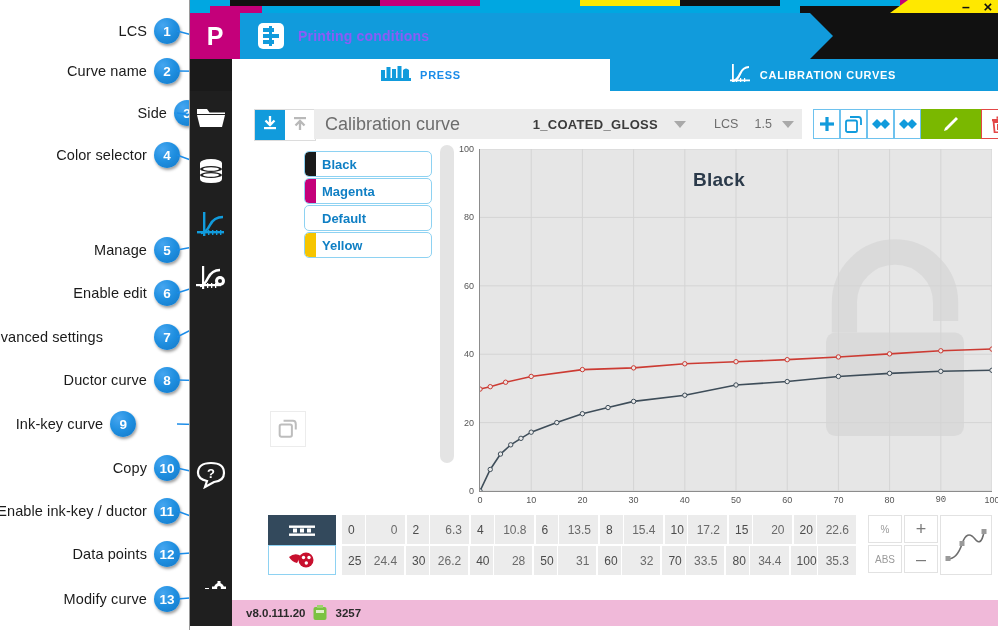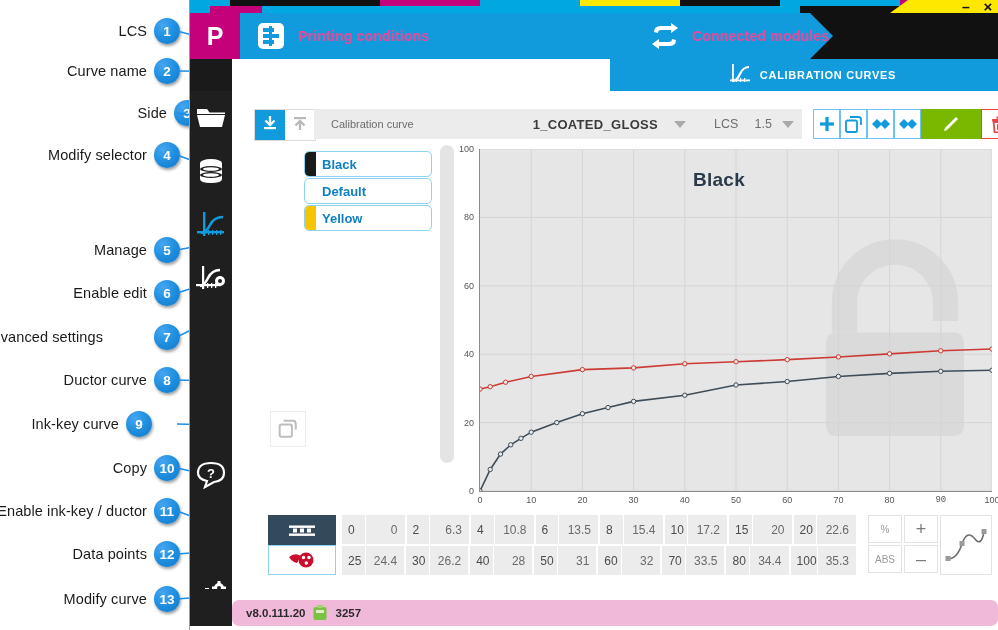--- a/index.html
+++ b/index.html
@@ -32,21 +32,21 @@
   #cmyk .s2{top:6px;height:7px;}
 
   
   #hdr{position:absolute;left:0;top:13px;width:808px;height:46px;background:#111;}
   #logo{position:absolute;left:0;top:0;width:50px;height:46px;background:#c4007a;
         color:#fff;font-size:25px;font-weight:700;display:flex;align-items:center;justify-content:center;}
   #navblue{position:absolute;left:50px;top:0;width:570px;height:46px;background:#119bdc;}
   #navblue::after{content:"";position:absolute;right:-23px;top:0;width:0;height:0;
         border-top:23px solid transparent;border-bottom:23px solid transparent;border-left:23px solid #119bdc;}
   .hitem{position:absolute;top:0;height:46px;display:flex;align-items:center;gap:12px;}
-  .hlabel{color:#ec4899;font-size:14px;font-weight:700;letter-spacing:.2px;}
+  .hlabel{color:#8b5cf6;font-size:14px;font-weight:700;letter-spacing:.2px;}
   .hicon{width:30px;height:30px;display:flex;align-items:center;justify-content:center;}
 
   
   #tabs{position:absolute;left:0;top:59px;width:808px;height:32px;background:#fff;border-bottom:1px solid #c9e7f8;}
   #tabLeftEdge{position:absolute;left:0;top:0;width:42px;height:32px;background:#1a1a1a;}
   .tab{position:absolute;top:0;height:32px;display:flex;align-items:center;justify-content:center;gap:9px;}
   .tab .tl{font-size:11px;font-weight:700;letter-spacing:.7px;}
   #tabPress{left:42px;width:378px;background:#fff;color:#1b8ce8;}
   #tabCal{left:420px;width:405px;background:#119bdc;color:#fff;}
 
@@ -56,21 +56,21 @@
 
   
   #content{position:absolute;left:42px;top:91px;width:766px;height:498px;background:#fff;}
 
   
   #toolrow{position:absolute;left:0;top:18px;width:766px;height:30px;}
   #sideToggle{position:absolute;left:22px;top:0;width:60px;height:30px;border:1px solid #dcdcdc;background:#fff;display:flex;}
   .sideHalf{width:30px;height:30px;display:flex;align-items:center;justify-content:center;}
   .sideHalf.on{background:#119bdc;}
   #curveField{position:absolute;left:82px;top:0;width:390px;height:30px;background:#ececec;display:flex;align-items:center;}
-  #curveLbl{font-size:11px;color:#6d6d6d;padding-left:17px;}
+  #curveLbl{font-size:18px;color:#6d6d6d;padding-left:11px;}
   #curveVal{position:absolute;right:46px;font-size:13px;font-weight:700;color:#3b3b3b;letter-spacing:.3px;}
   #lcsField{position:absolute;left:472px;top:0;width:98px;height:30px;background:#ececec;display:flex;align-items:center;}
   #lcsLbl{font-size:12.5px;color:#6d6d6d;padding-left:10px;}
   #lcsVal{position:absolute;right:30px;font-size:12.5px;color:#707070;}
   .caret{width:0;height:0;border-left:6px solid transparent;border-right:6px solid transparent;border-top:7px solid #a9a9a9;position:absolute;}
   .tbtn{position:absolute;top:0;width:27px;height:30px;border:1px solid #6ec2ee;background:#fff;
         display:flex;align-items:center;justify-content:center;box-sizing:border-box;}
   #btnEdit{width:60px;background:#7ab800;border-color:#7ab800;}
   #btnDel{width:35px;border-color:#e34747;}
 
@@ -107,21 +107,21 @@
   .cellA{width:26px;justify-content:flex-start;padding-left:6px;margin-right:1px;}
   .cellB{width:45px;justify-content:flex-end;padding-right:7px;margin-right:2px;color:#6a6a6a;}
   #modpanel{position:absolute;left:636px;top:0;width:124px;height:60px;display:flex;}
   .mcol{display:flex;flex-direction:column;}
   .mcell{width:34px;height:29px;border:1px solid #e2e2e2;background:#fff;box-sizing:border-box;
          display:flex;align-items:center;justify-content:center;font-size:10px;color:#9a9a9a;margin-bottom:2px;}
   #curveIconCell{width:56px;height:60px;border:1px solid #e2e2e2;background:#fff;box-sizing:border-box;
          display:flex;align-items:center;justify-content:center;}
 
   
-  #status{position:absolute;left:42px;top:600px;width:766px;height:26px;background:#f0b9d9;display:flex;align-items:center;border-radius:7px;}
+  #status{position:absolute;left:42px;top:600px;width:766px;height:26px;background:#f0b9d9;display:flex;align-items:center;}
   #statusLeftPad{width:14px;}
   #ver{font-size:11.5px;font-weight:700;color:#2b2b2b;}
   #usb{margin:0 8px;display:flex;align-items:center;}
   #cnt{font-size:11.5px;font-weight:700;color:#2b2b2b;}
   #statRight{position:absolute;right:0;top:0;height:26px;display:flex;align-items:center;}
   #izlabel{font-size:11.5px;font-weight:700;color:#2b2b2b;padding:0 9px 0 5px;}
   #railBottom{position:absolute;left:0;top:589px;width:42px;height:41px;background:#1f1f1f;}
   #statusTail{position:absolute;left:0;top:626px;width:808px;height:4px;background:#fff;}
 </style>
 </head>
@@ -136,40 +136,40 @@
       </div>
       <div class="callout" style="top: 58px; left: 0px; width: 180px; justify-content: flex-end;">
         <span class="ctext">Curve name</span>
         <span class="badge">2</span>
       </div>
       <div class="callout" style="top: 100px; left: 0px; width: 180px; justify-content: flex-end; margin-left: 20px;">
         <span class="ctext">Side</span>
         <span class="badge">3</span>
       </div>
       <div class="callout" style="top: 142px; left: 0px; width: 180px; justify-content: flex-end;">
-        <span class="ctext">Modify selector</span>
+        <span class="ctext">Color selector</span>
         <span class="badge">4</span>
       </div>
       <div class="callout" style="top: 237px; left: 0px; width: 180px; justify-content: flex-end;">
         <span class="ctext">Manage</span>
         <span class="badge">5</span>
       </div>
       <div class="callout" style="top: 280px; left: 0px; width: 180px; justify-content: flex-end;">
         <span class="ctext">Enable edit</span>
         <span class="badge">6</span>
       </div>
       <div class="callout" style="top: 324px; left: 0px; width: 180px; justify-content: flex-end; gap: 44px;">
         <span class="ctext">Advanced settings</span>
         <span class="badge">7</span>
       </div>
       <div class="callout" style="top: 367px; left: 0px; width: 180px; justify-content: flex-end;">
         <span class="ctext">Ductor curve</span>
         <span class="badge">8</span>
       </div>
-      <div class="callout" style="top: 411px; left: 0px; width: 152px; justify-content: flex-end;">
+      <div class="callout" style="top: 411px; left: 0px; width: 152px; justify-content: center;">
         <span class="ctext">Ink-key curve</span>
         <span class="badge">9</span>
       </div>
       <div class="callout" style="top: 455px; left: 0px; width: 180px; justify-content: flex-end;">
         <span class="ctext">Copy</span>
         <span class="badge">10</span>
       </div>
       <div class="callout" style="top: 498px; left: 0px; width: 180px; justify-content: flex-end;">
         <span class="ctext">Enable ink-key / ductor</span>
         <span class="badge">11</span>
@@ -230,33 +230,37 @@
             <rect x="1" y="1" width="26" height="26" rx="5" fill="#fff"></rect>
             <rect x="6" y="6" width="11" height="4" fill="#119bdc"></rect>
             <rect x="6" y="12" width="16" height="4" fill="#119bdc"></rect>
             <rect x="6" y="18" width="11" height="4" fill="#119bdc"></rect>
             <rect x="12" y="4" width="3" height="20" fill="#119bdc"></rect>
           </svg>
         </span>
         <span class="hlabel">Printing conditions</span>
       </div>
 
-      <div class="hitem" style="left:460px;">
-        <span class="hicon">
-          <svg width="30" height="26" viewBox="0 0 30 26">
-            <path d="M4 9 Q4 3 11 3 L21 3 L21 0 L28 5 L21 10 L21 7 L11 7 Q8 7 8 10 Z" fill="#fff"></path>
-            <path d="M26 17 Q26 23 19 23 L9 23 L9 26 L2 21 L9 16 L9 19 L19 19 Q22 19 22 16 Z" fill="#fff"></path>
-          </svg>
-        </span>
-        <span class="hlabel">Connected modules</span>
-      </div>
     </div>
 
     <div id="tabs">
       <div id="tabLeftEdge"></div>
+      <div class="tab" id="tabPress">
+        <span>
+          <svg width="30" height="16" viewBox="0 0 30 16">
+            <rect x="0" y="5" width="4" height="11" fill="#119bdc"></rect>
+            <rect x="5.5" y="2" width="4" height="14" fill="#119bdc"></rect>
+            <rect x="11" y="4" width="4" height="12" fill="#119bdc"></rect>
+            <rect x="16.5" y="1" width="4" height="15" fill="#119bdc"></rect>
+            <path d="M22 16 L22 5 Q25 2 28 5 L28 16 Z" fill="#119bdc"></path>
+            <rect x="0" y="13" width="30" height="3" fill="#119bdc"></rect>
+          </svg>
+        </span>
+        <span class="tl">PRESS</span>
+      </div>
       <div class="tab" id="tabCal">
         <span>
           <svg width="22" height="20" viewBox="0 0 22 20">
             <path d="M3 18 Q8 18 11 11 Q14 4 20 4" stroke="#fff" stroke-width="2.2" fill="none"></path>
             <rect x="3" y="1" width="1.8" height="18" fill="#fff"></rect>
             <rect x="1" y="16.5" width="20" height="1.8" fill="#fff"></rect>
             <rect x="7" y="15" width="1.2" height="4" fill="#fff"></rect>
             <rect x="11" y="15" width="1.2" height="4" fill="#fff"></rect>
             <rect x="15" y="15" width="1.2" height="4" fill="#fff"></rect>
           </svg>
@@ -423,20 +427,24 @@
               <rect x="8.8" y="8" width="1.3" height="6" fill="#e34747"></rect>
           </svg>
         </div>
 
       </div>
 
       <div id="colorsel">
           <div class="crow">
             <span class="cswatch" style="background: rgb(26, 26, 26);"></span>
             <span class="clabel">Black</span>
+          </div>
+          <div class="crow">
+            <span class="cswatch" style="background: rgb(196, 0, 122);"></span>
+            <span class="clabel">Magenta</span>
           </div>
           <div class="crow">
             <span class="cswatch" style="background: transparent;"></span>
             <span class="clabel">Default</span>
           </div>
           <div class="crow">
             <span class="cswatch" style="background: rgb(246, 197, 0);"></span>
             <span class="clabel">Yellow</span>
           </div>
         </div>

